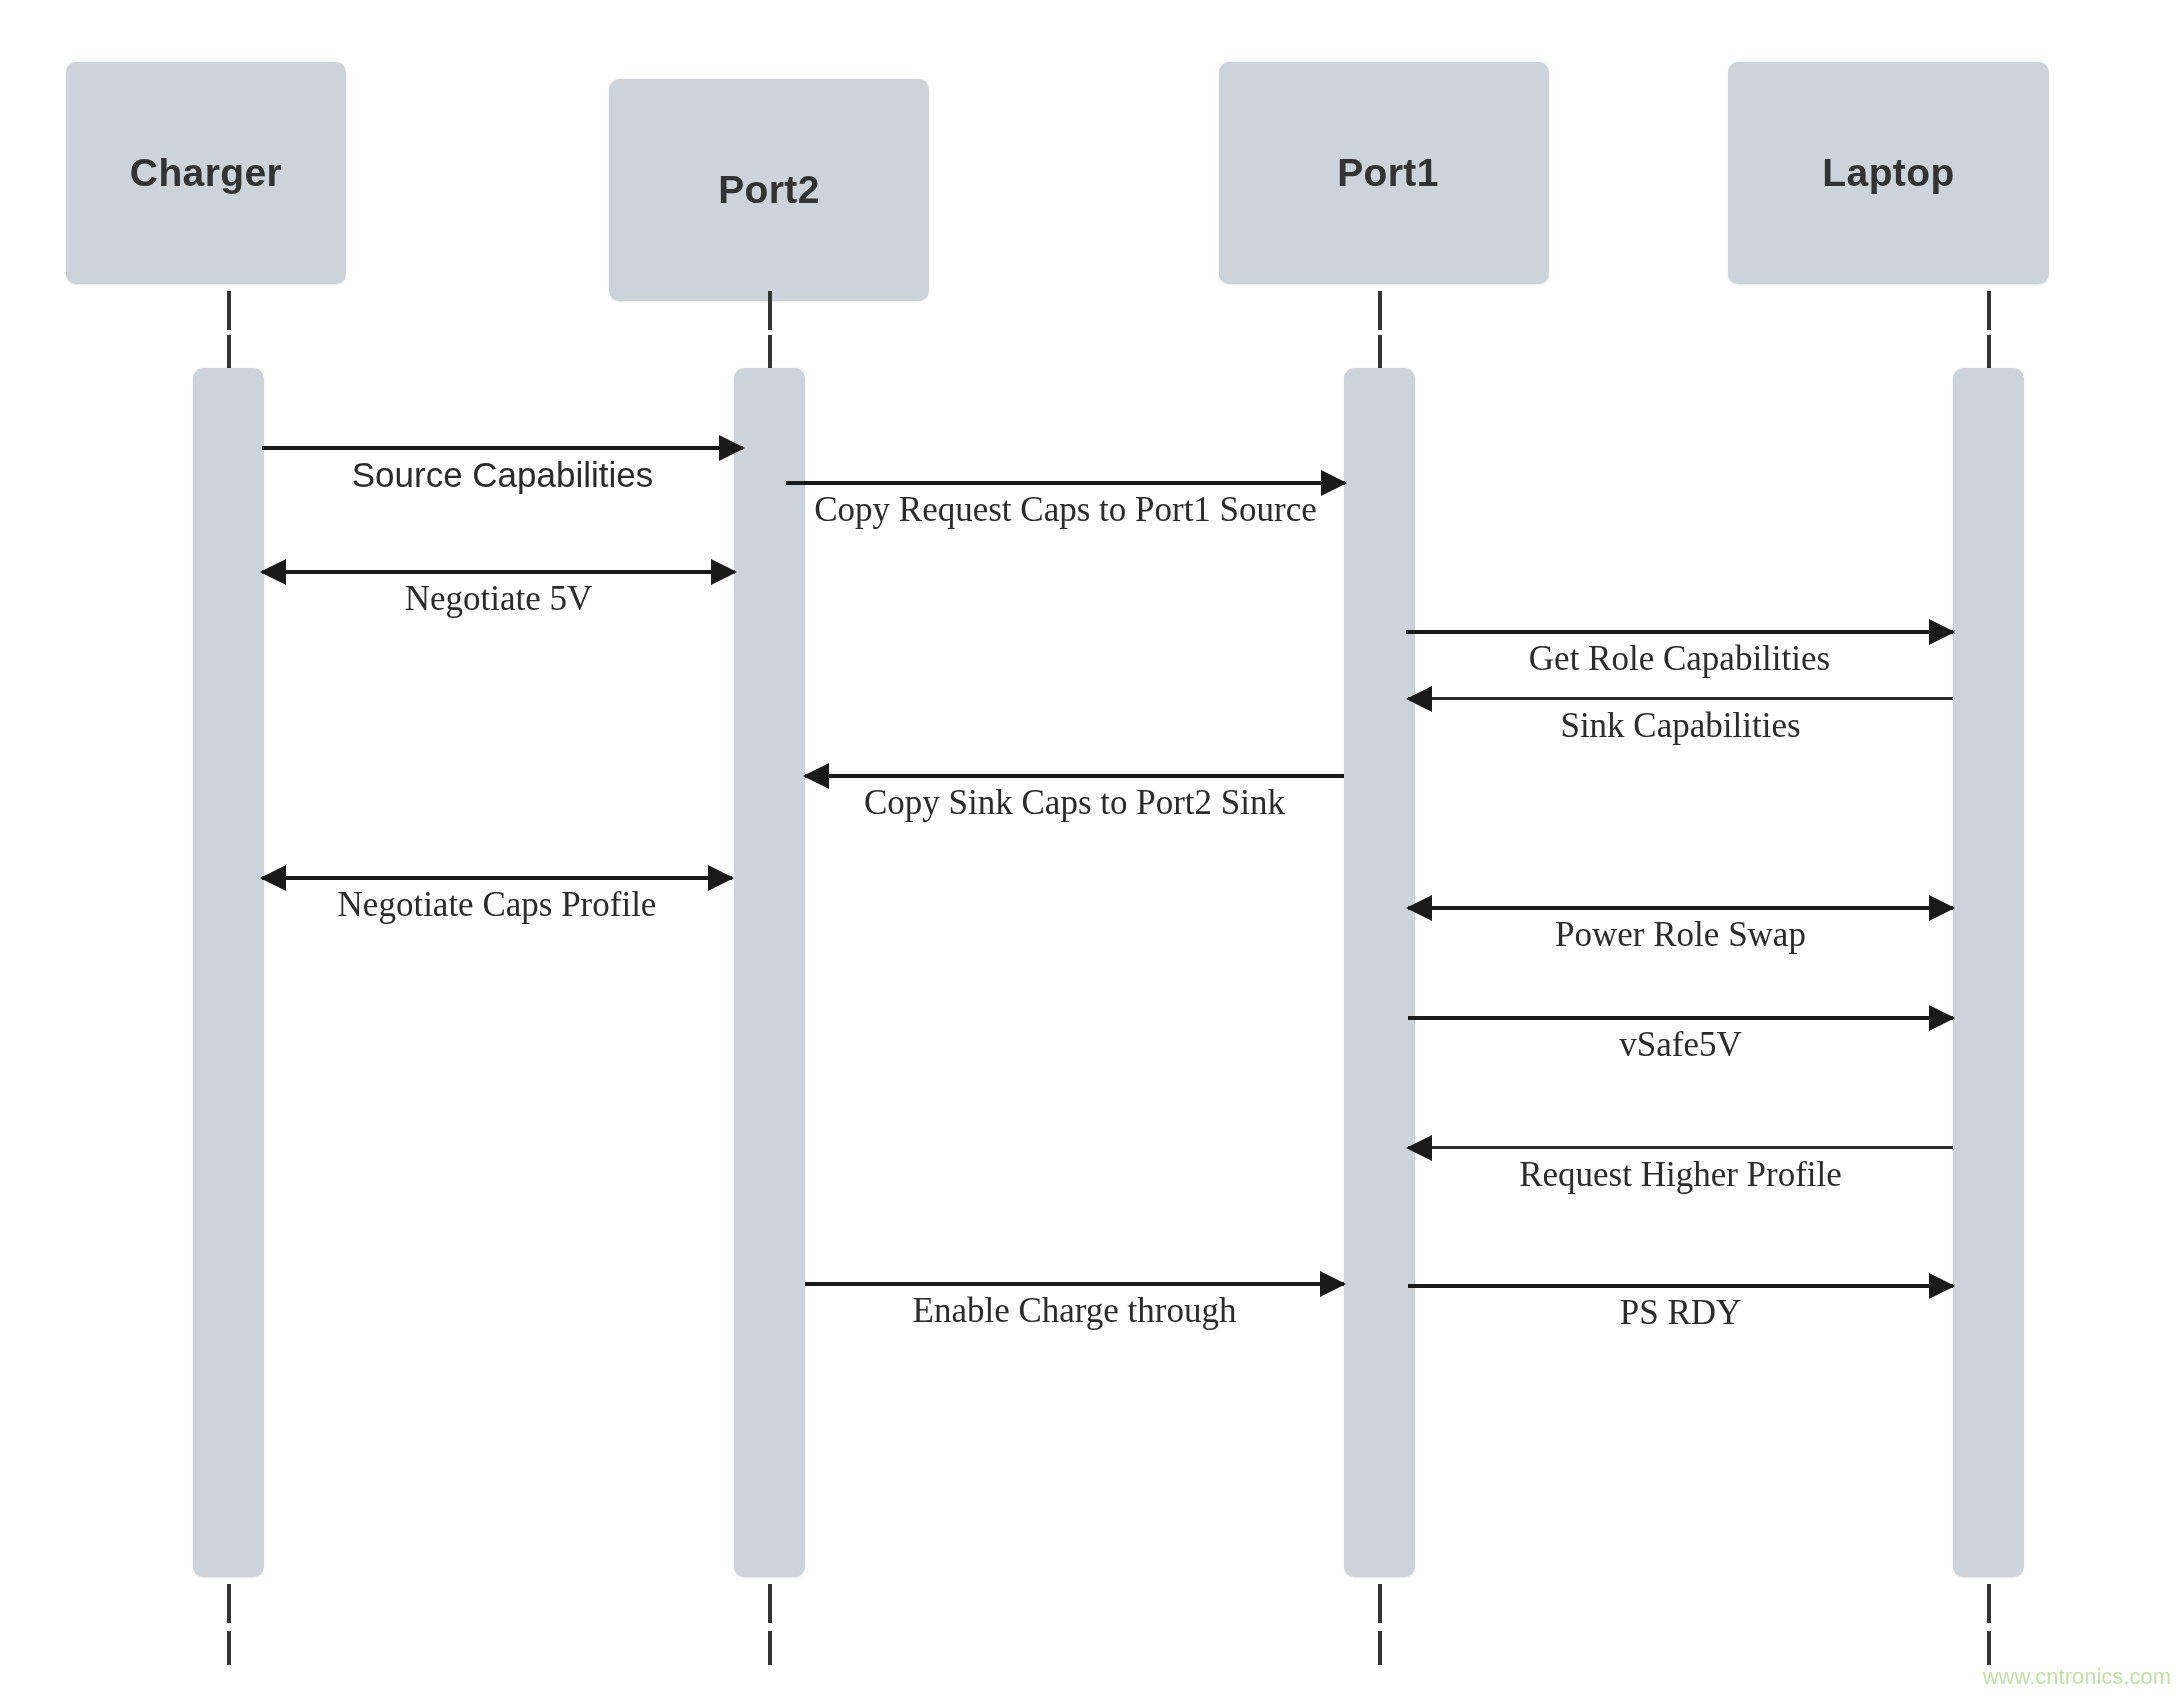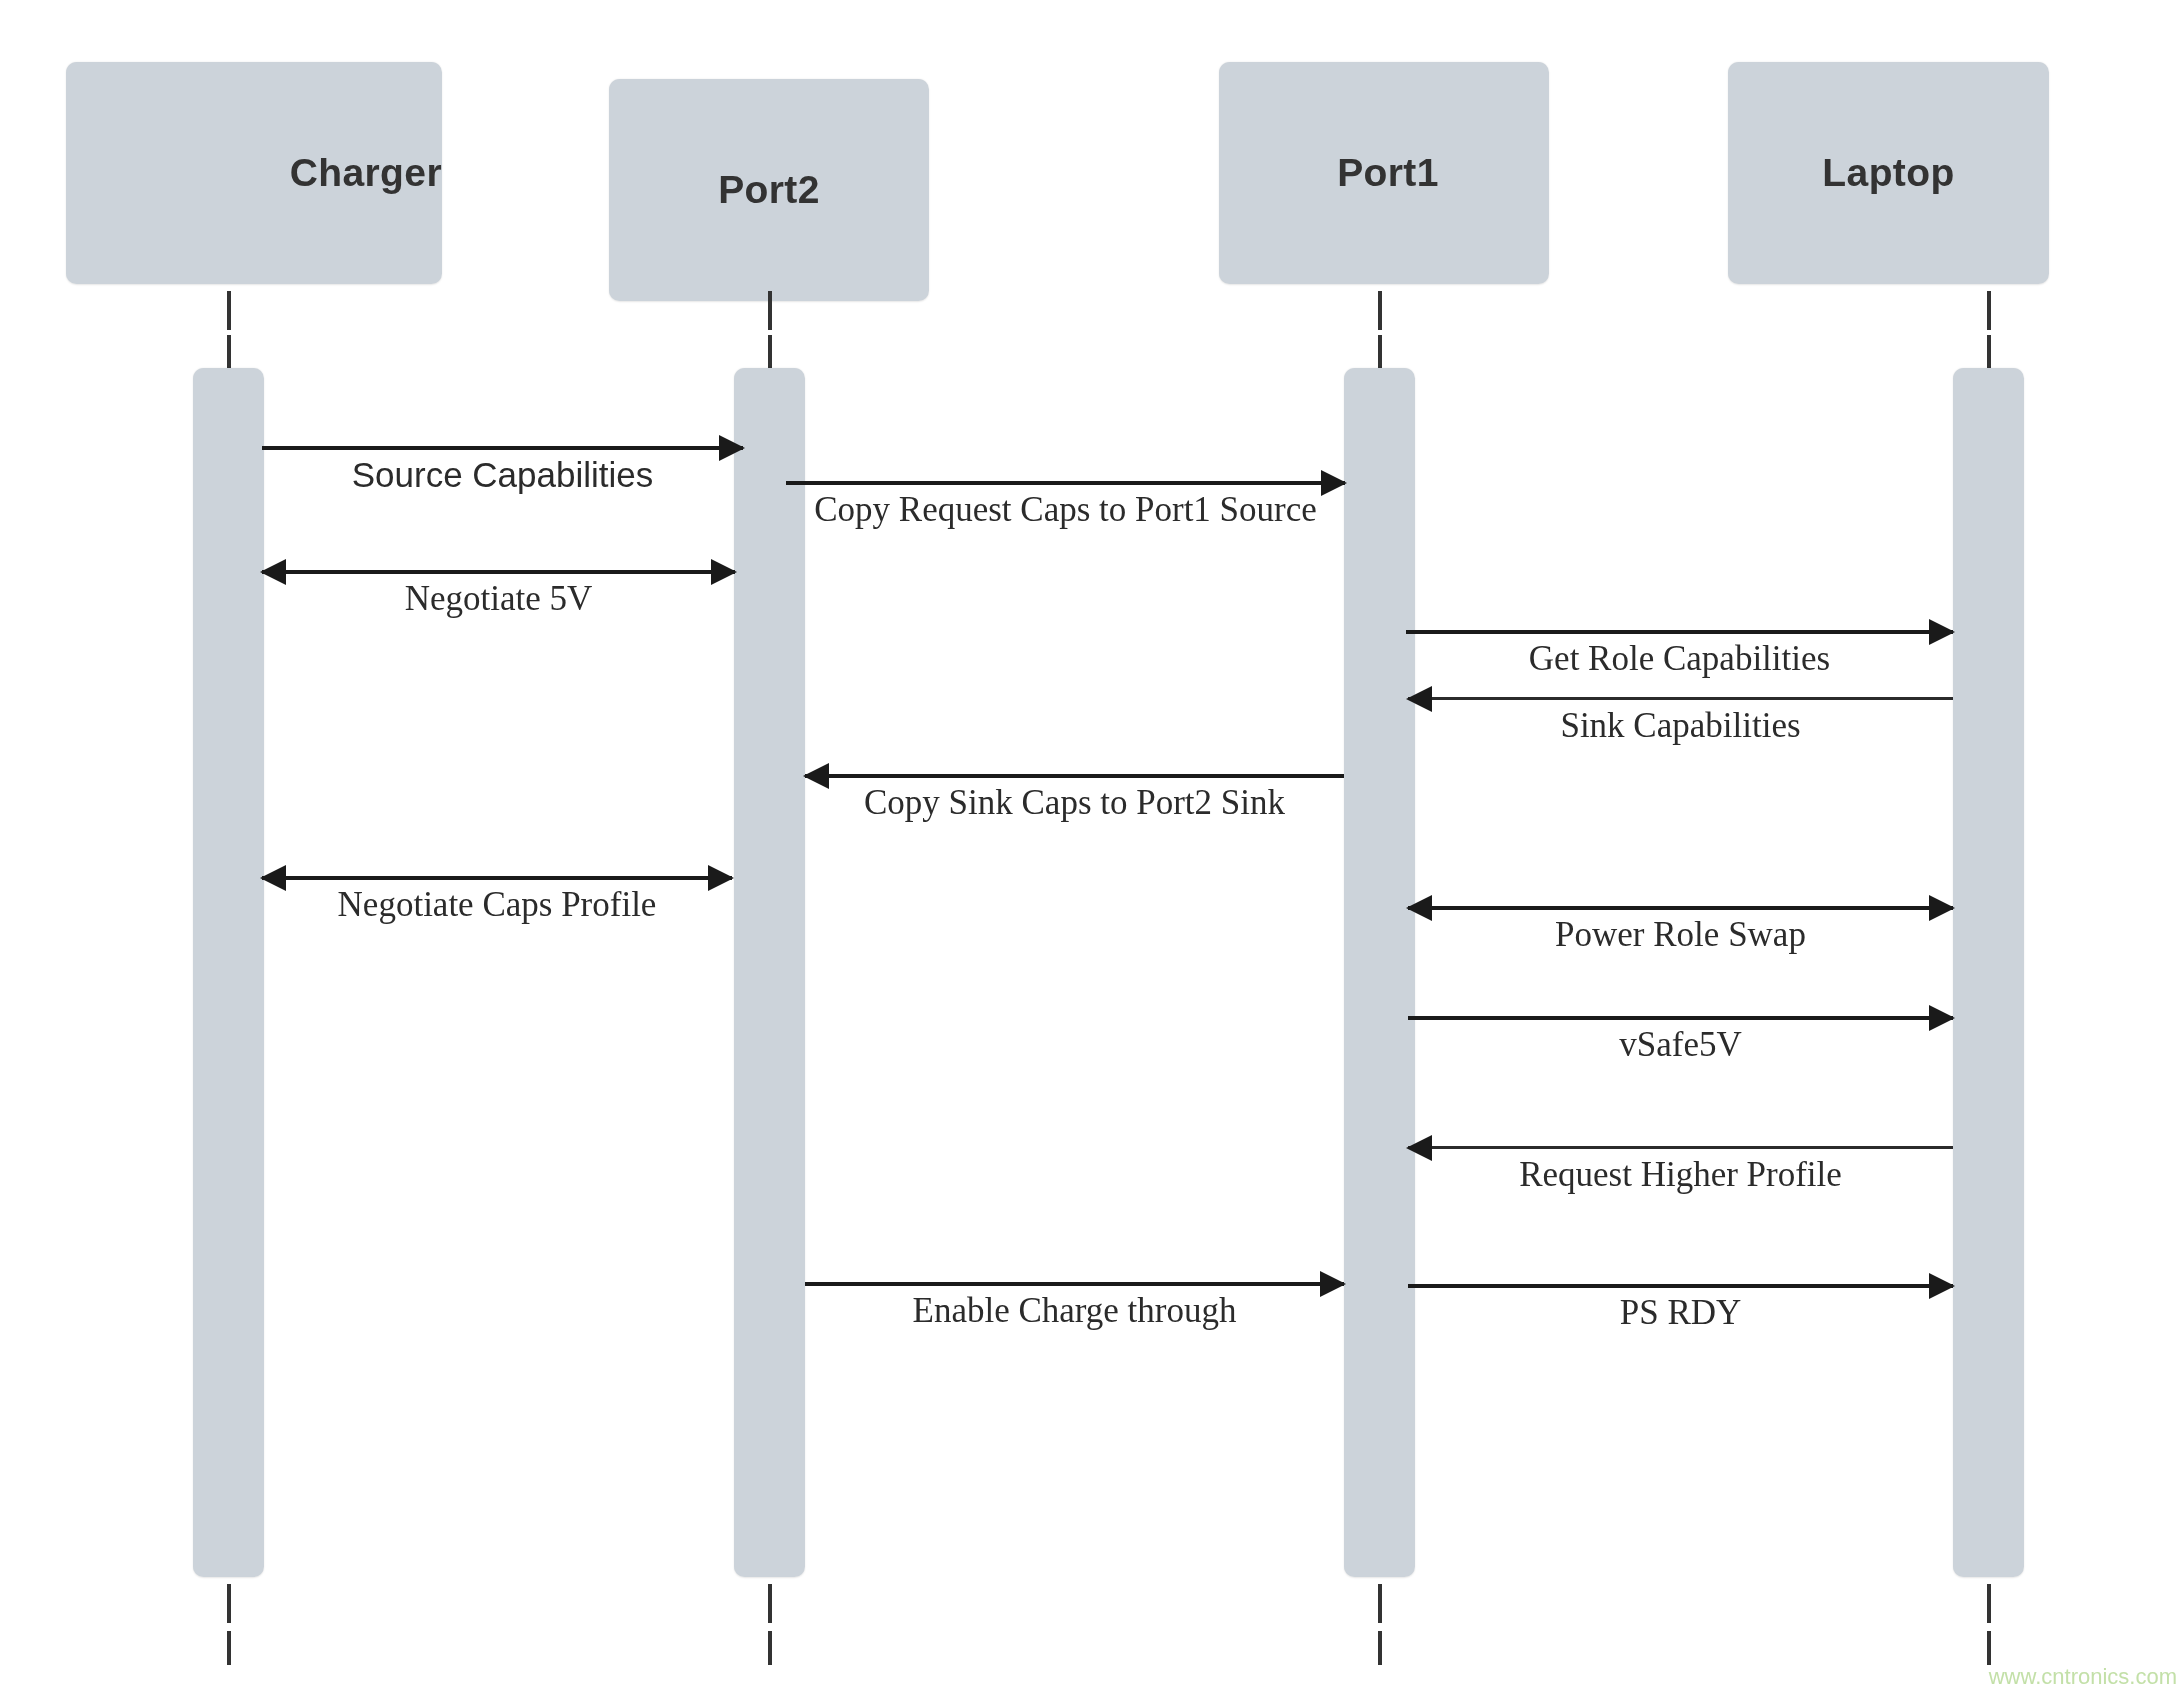--- a/index.html
+++ b/index.html
@@ -75,33 +75,33 @@
     color:#2b2b2b;
     white-space:nowrap;
     line-height:1.15;
   }
   .msg-label.serif{font-family:"Liberation Serif", serif;}
   .msg-label.sans{font-family:"Liberation Sans", sans-serif;}
 
   
   #watermark{
     position:absolute;
-    right:2px;bottom:8.9px;
+    right:8px;bottom:8.9px;
     font-family:"Liberation Sans", sans-serif;
     font-size:22px;
     color:#c3e0a8;
     white-space:nowrap;
   }
 </style>
 </head>
 <body>
 
 <div id="stage">
   <div id="actors">
-      <div class="actor-box" style="left: 66px; width: 376px; top: 62px; height: 222px; justify-content: flex-end;">
+      <div class="actor-box" style="left: 66px; width: 280px; top: 62px; height: 222px;">
         <span class="actor-label">Charger</span>
       </div>
       <div class="actor-box" style="left: 609px; width: 320px; top: 79px; height: 222px;">
         <span class="actor-label">Port2</span>
       </div>
       <div class="actor-box" style="left: 1219px; width: 322px; top: 62px; height: 222px; padding-left: 8px;">
         <span class="actor-label">Port1</span>
       </div>
       <div class="actor-box" style="left: 1728px; width: 321px; top: 62px; height: 222px;">
         <span class="actor-label">Laptop</span>

